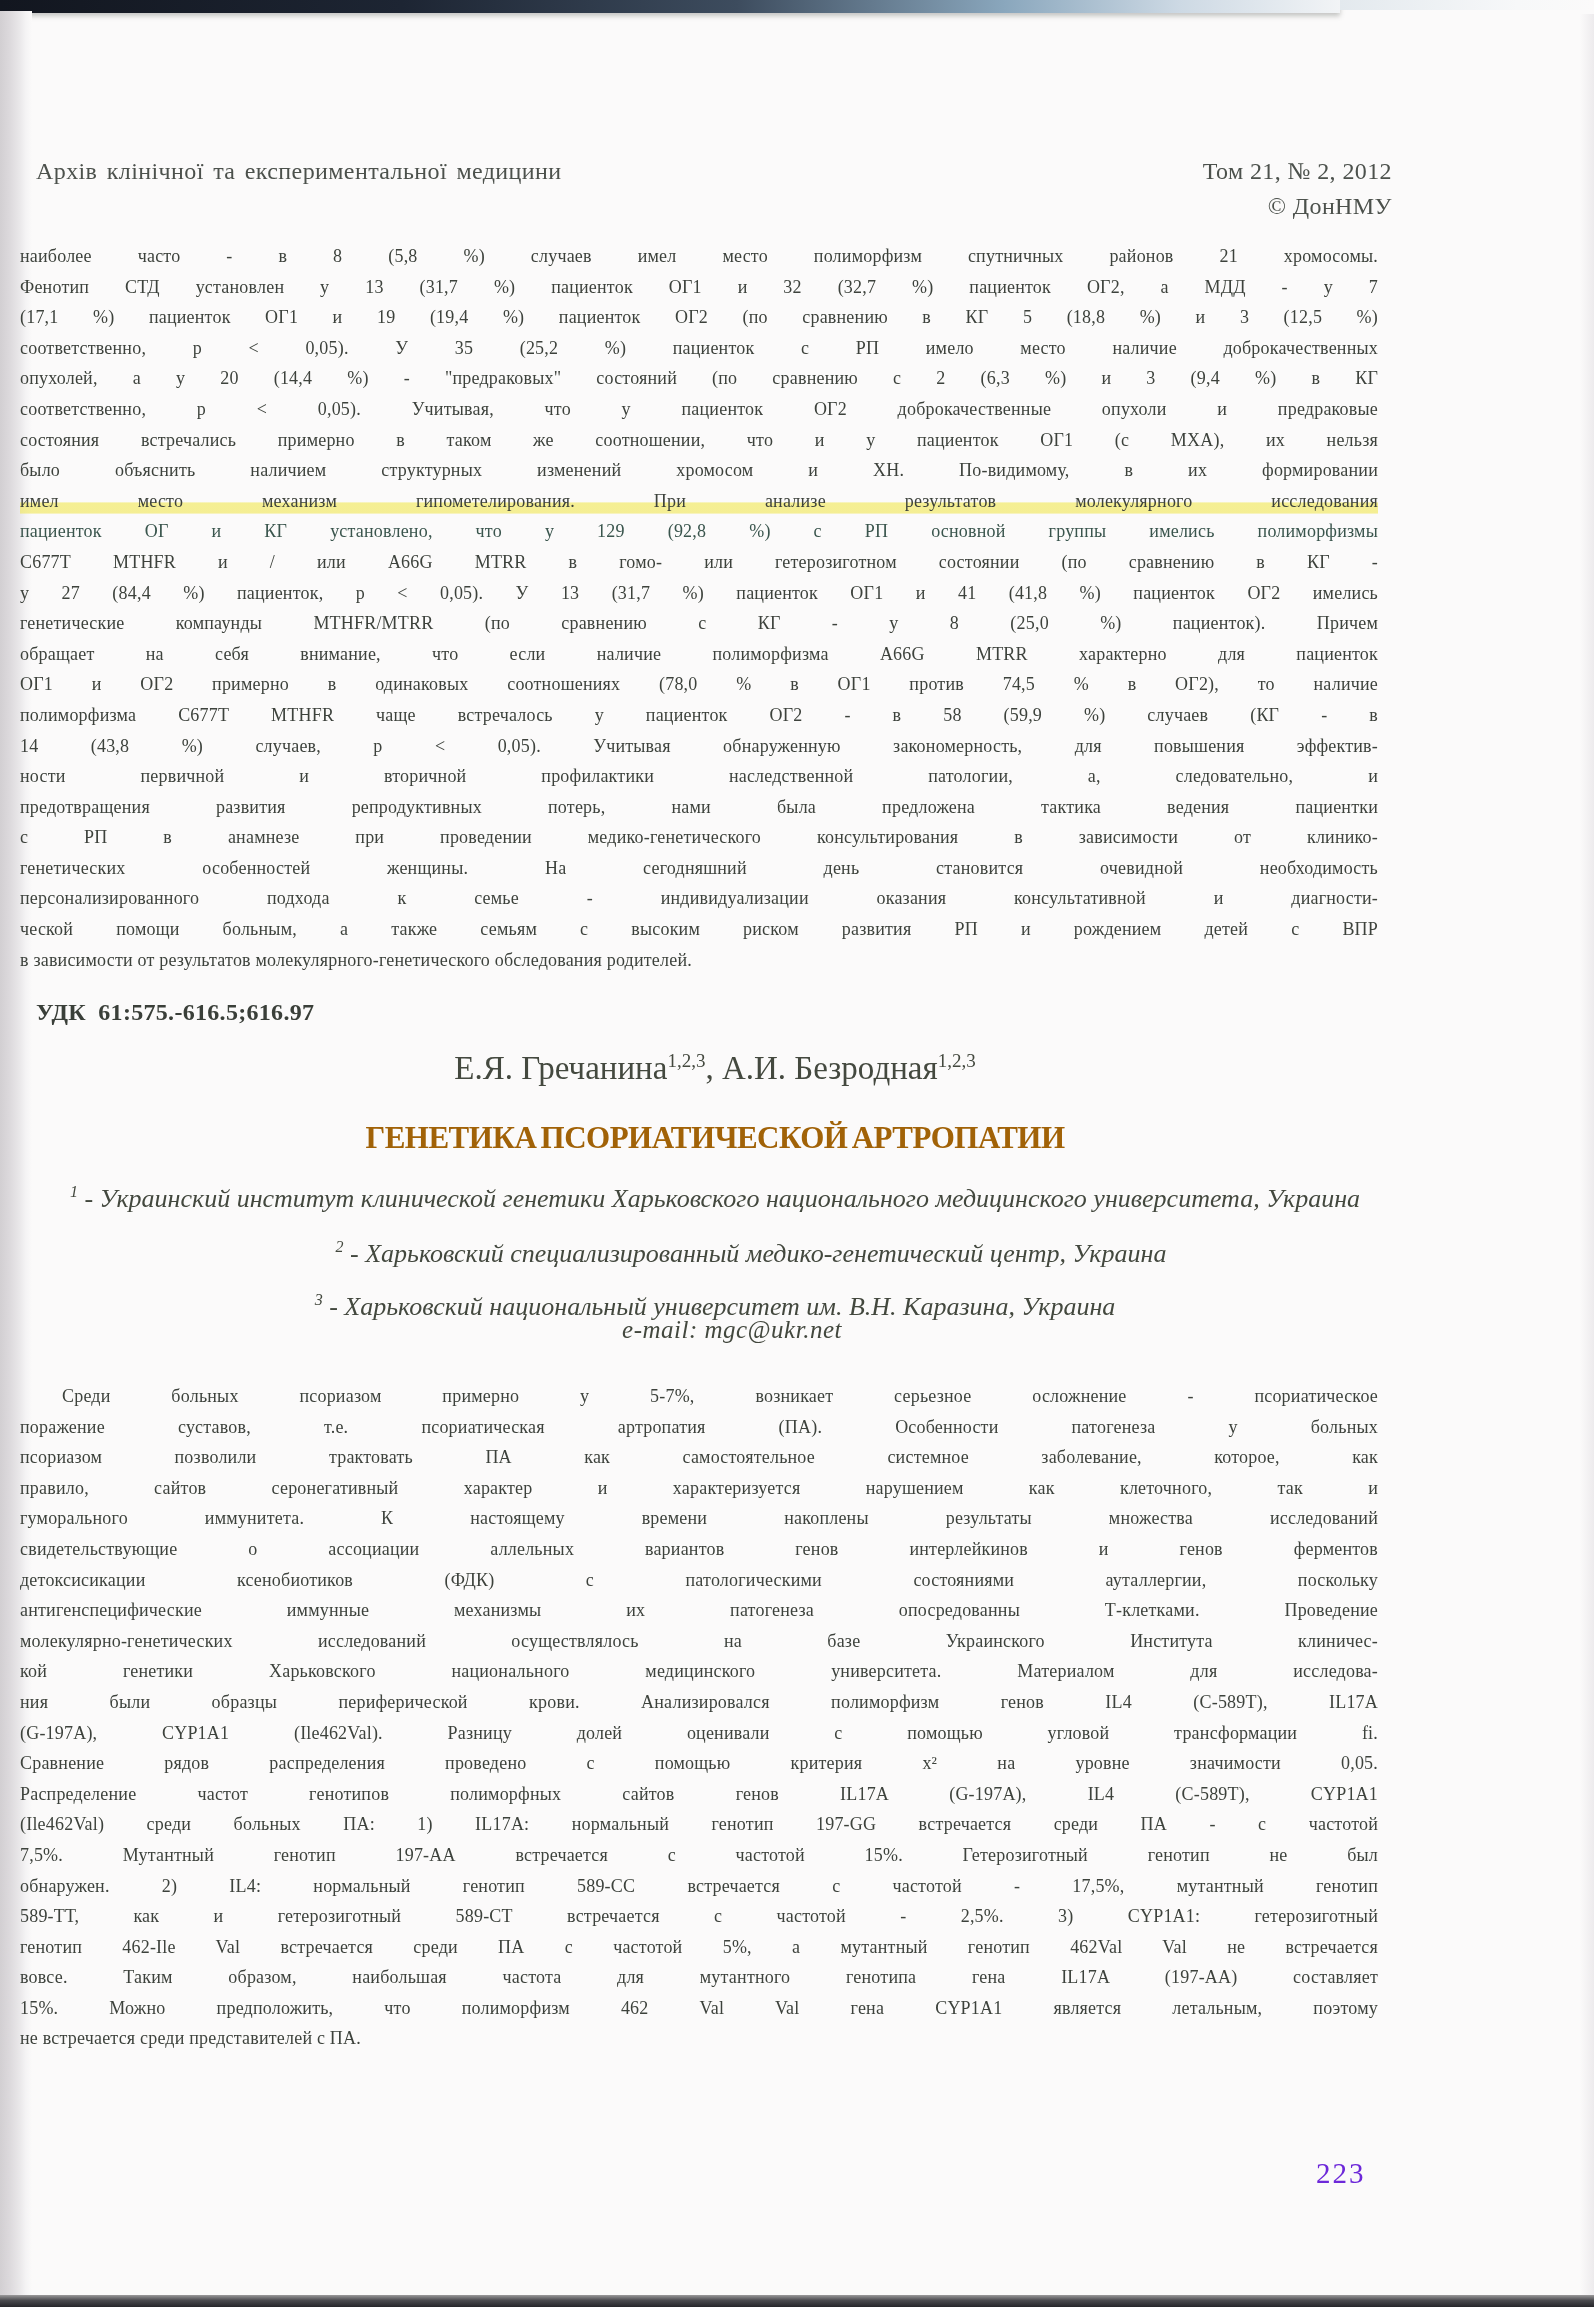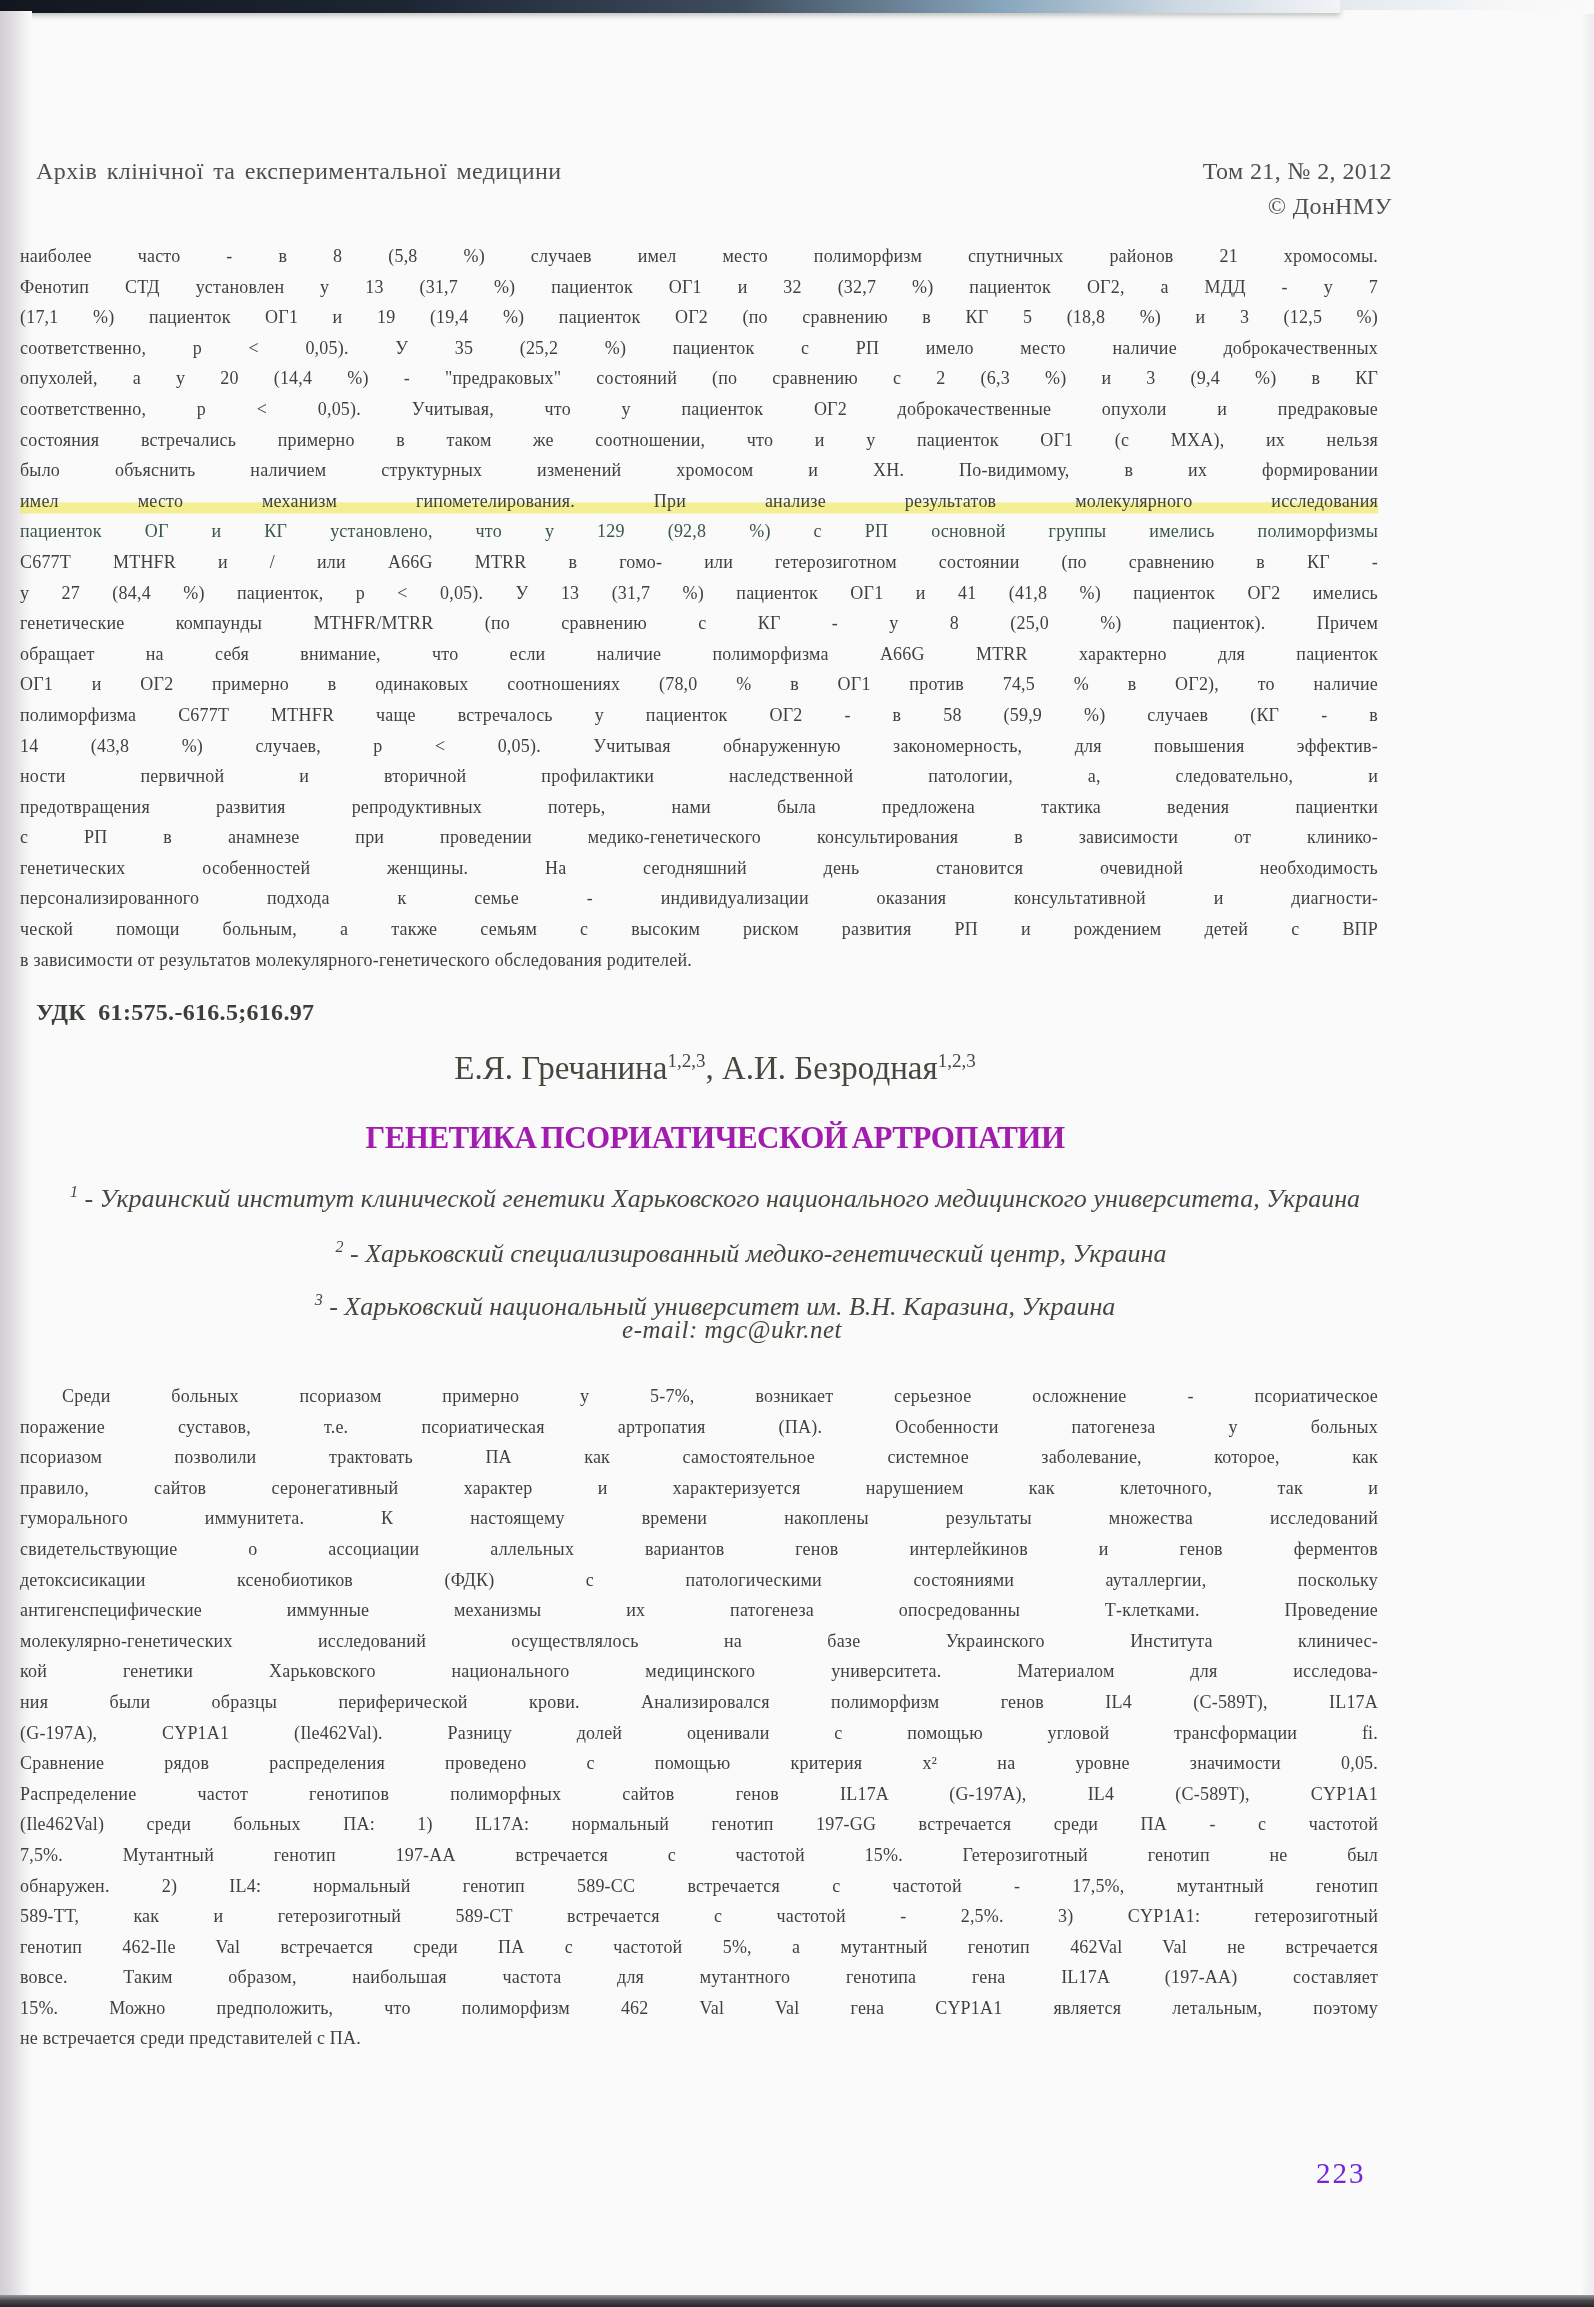--- a/index.html
+++ b/index.html
@@ -63,21 +63,21 @@
     position:absolute;left:36px;top:999px;
     font-size:24px;font-weight:700;color:#3a3f39;letter-spacing:0.3px;word-spacing:6px;
   }
   .authors{
     position:absolute;left:0;width:1430px;top:1050px;
     text-align:center;font-size:33px;color:#44493f;
   }
   .authors sup{font-size:19px;}
   .title{
     position:absolute;left:0;width:1430px;top:1120px;
-    text-align:center;font-size:31px;font-weight:700;color:#a21caf;
+    text-align:center;font-size:31px;font-weight:700;color:#a16207;
     letter-spacing:-0.5px;word-spacing:-3px;
   }
   .affil{
     position:absolute;left:0;width:1430px;
     text-align:center;font-size:26px;font-style:italic;color:#43483e;
   }
   .affil sup{font-size:16px;}
   .aff1{top:1183px;}
   .aff2{top:1238px;padding-left:36px;}
   .aff3{top:1291px;}

